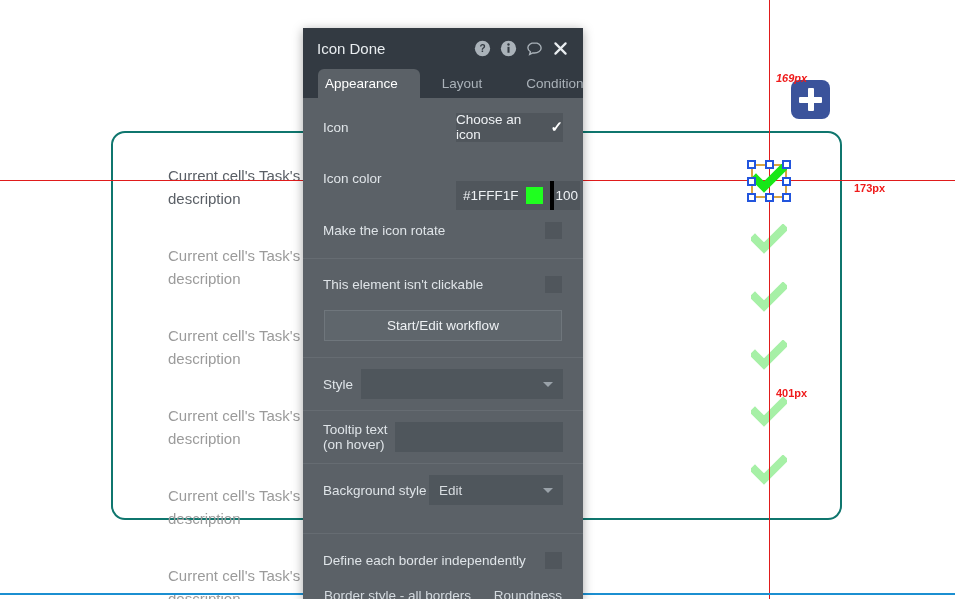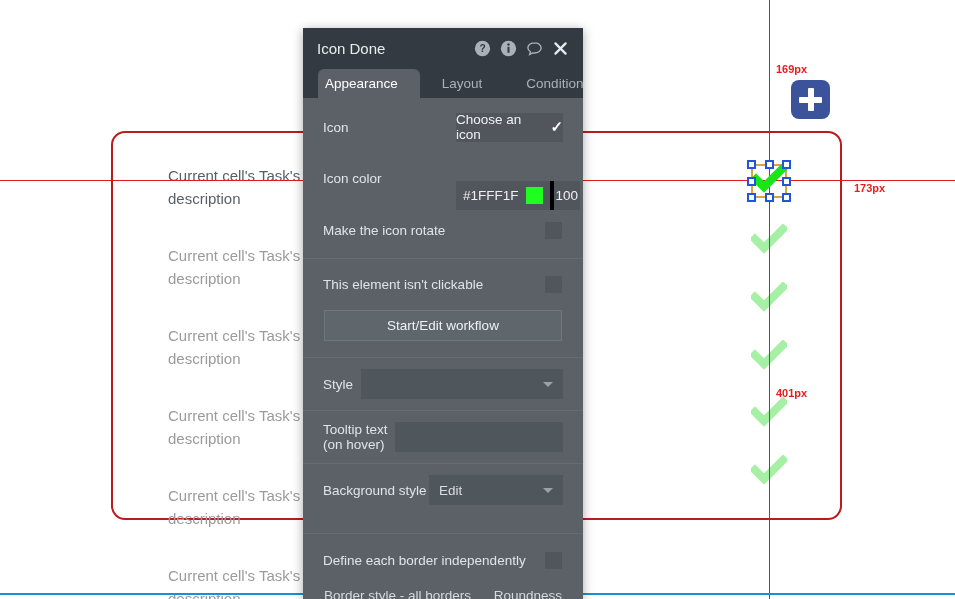--- a/index.html
+++ b/index.html
@@ -13,21 +13,21 @@
   #root { position: relative; width: 955px; height: 599px; background: #ffffff; }
 
   
   #canvas { position: absolute; inset: 0; background: #ffffff; }
 
   .app-card {
     position: absolute;
     left: 111px; top: 131px;
     width: 731px; height: 389px;
     background: #ffffff;
-    border: 2px solid #b91c1c;
+    border: 2px solid #0f766e;
     border-radius: 14px;
   }
 
   .task-list { position: absolute; left: 55px; top: 32px; width: 430px; }
   .task-row {
     font-size: 15px;
     line-height: 22.5px;
     color: #9b9b9b;
     margin-bottom: 35px;
     width: 160px;
@@ -260,21 +260,21 @@
     <div class="chk" style="left:751px; top:455px;">
       <svg viewBox="0 0 36 30">
           <path d="M4 15 L13 24 L32 5" stroke="#A6F0A6" stroke-width="8" fill="none" stroke-linecap="square"></path>
         </svg>
     </div>
 
     <div class="plus-icon"></div>
 
     <div class="guide-v" style="left:769px;"></div>
     <div class="guide-h" style="top:180px;"></div>
-    <div class="guide-label" style="left:776px; top:63px;">169px</div>
+    <div class="guide-label" style="left:776px; top:72px;font-style:italic;">169px</div>
     <div class="guide-label" style="left:854px; top:182px;">173px</div>
     <div class="guide-label" style="left:776px; top:387px;">401px</div>
 
     <div class="selection">
       <div class="chk" style="left:-2px; top:-2px; width:36px; height:30px;">
         <svg viewBox="0 0 36 30">
             <path d="M5 15 L13 23 L31 5" stroke="#17E717" stroke-width="8" fill="none" stroke-linecap="square"></path>
           </svg>
       </div>
       <div class="handle h-nw"></div>

